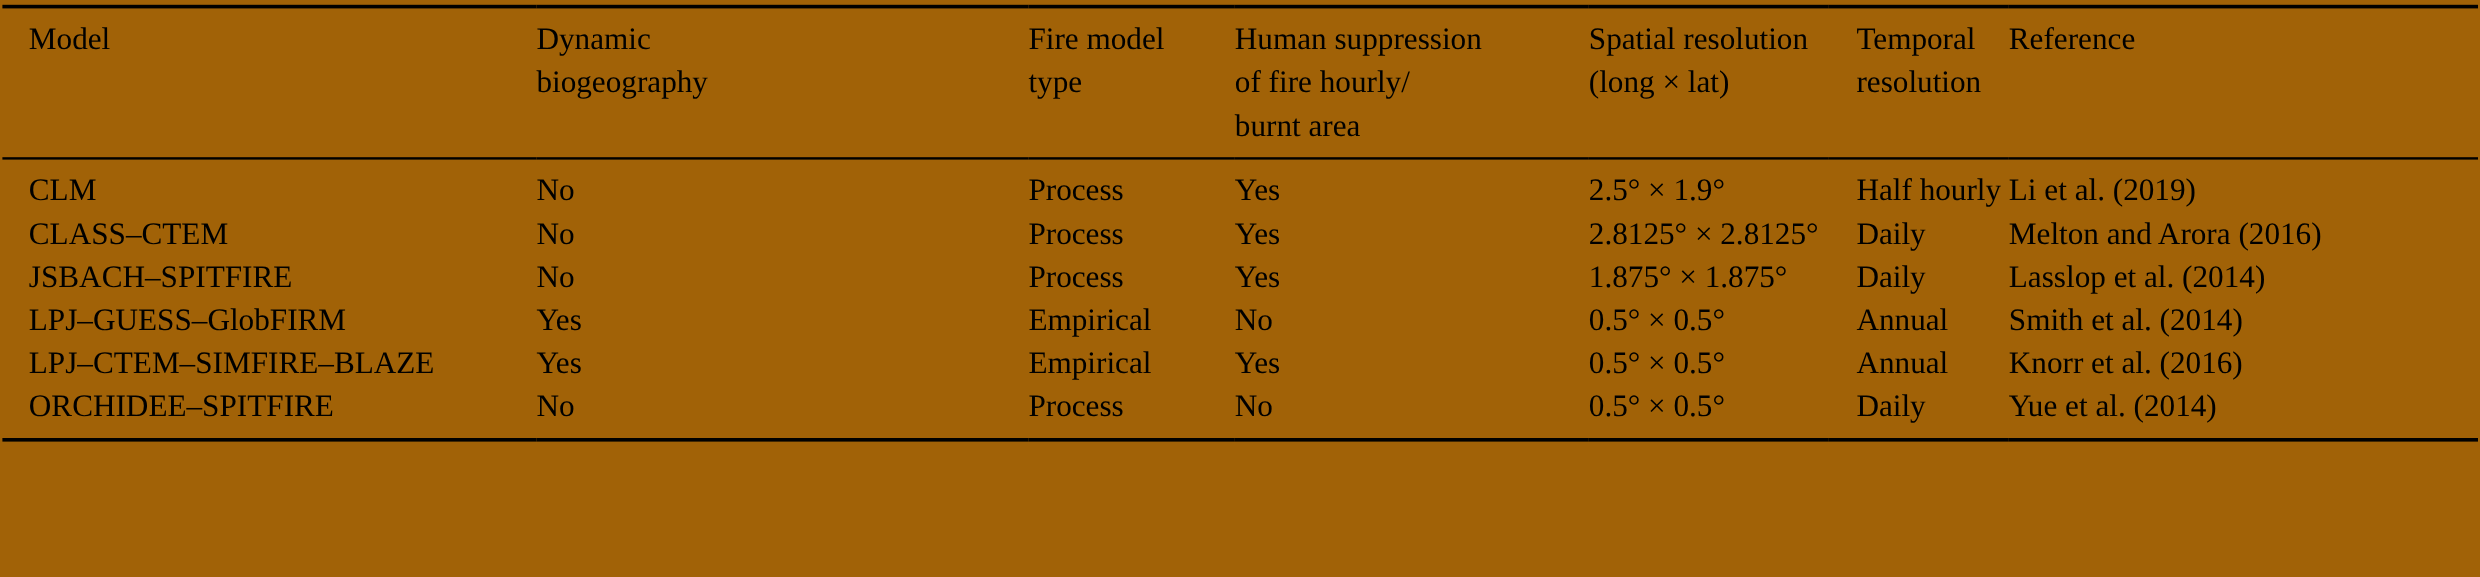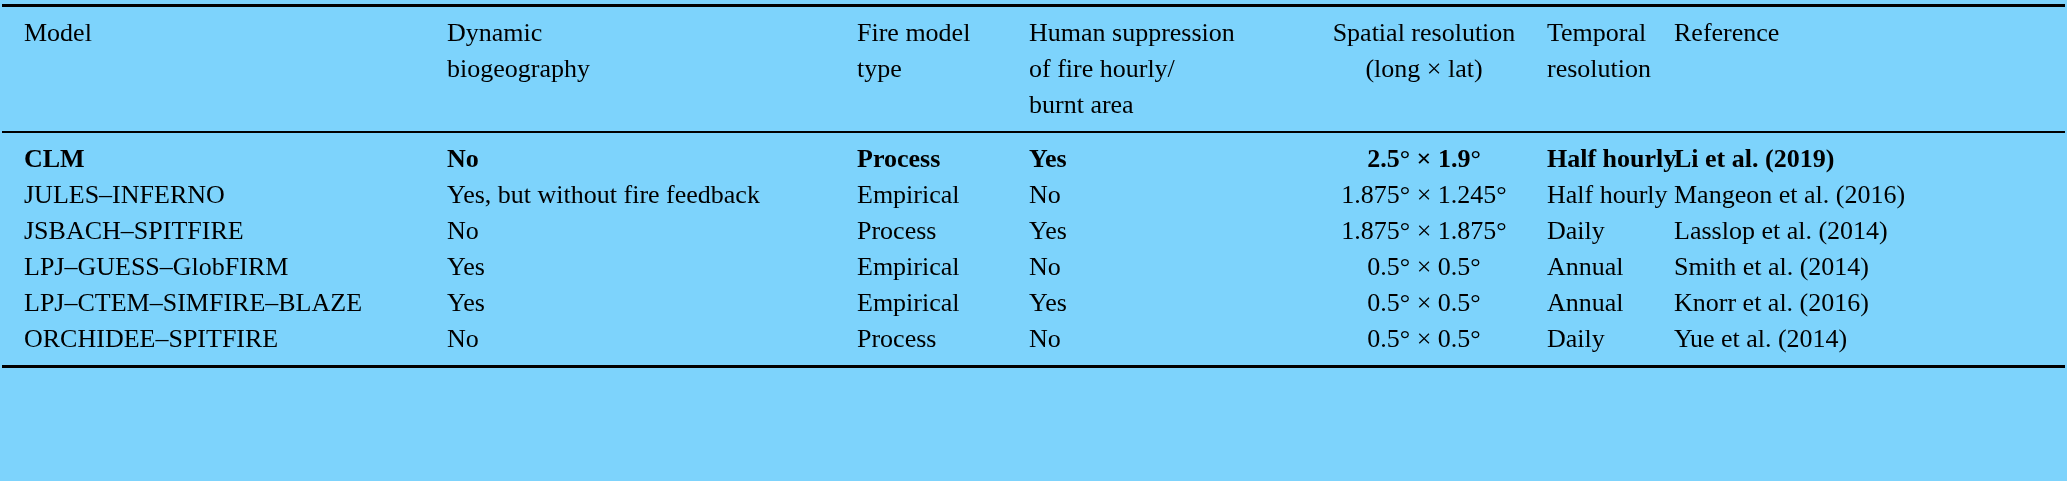--- a/index.html
+++ b/index.html
@@ -1,20 +1,20 @@
 <!DOCTYPE html>
 <html><head>
 <meta charset="utf-8">
 <style>
   html, body { margin: 0; padding: 0; background: #ffffff; }
   .page {
     position: relative;
     width: 2067px;
     height: 481px;
-    background: #7dd3fc;
+    background: #a16207;
     color: #000000;
     font-family: "Liberation Serif", "DejaVu Serif", serif;
     font-size: 26px;
     overflow: hidden;
   }
   table.model-table {
     position: absolute;
     left: 2px;
     top: 4px;
     width: 2063px;
@@ -32,22 +32,22 @@
     white-space: nowrap;
     overflow: visible;
   }
   thead th {
     padding-top: 8px;
     padding-bottom: 8px;
     border-bottom: 2px solid #000000;
   }
   .c1 { padding-left: 22px; }
   .c6 { padding-left: 23px; }
-  .num { text-align: center; }
-  tbody tr:first-child td { padding-top: 8px; font-weight: bold; }
+  .num { text-align: left; }
+  tbody tr:first-child td { padding-top: 8px; }
   tbody tr:last-child td { padding-bottom: 8px; }
 </style>
 </head>
 <body>
 
 <div class="page">
   <table class="model-table">
     <colgroup>
       <col style="width:445px">
       <col style="width:410px">
@@ -92,27 +92,27 @@
       <tr>
         <td class="c1">CLM</td>
         <td>No</td>
         <td>Process</td>
         <td>Yes</td>
         <td class="num">2.5° × 1.9°</td>
         <td class="c6">Half hourly</td>
         <td>Li et al. (2019)</td>
       </tr>
       <tr>
-        <td class="c1">JULES–INFERNO</td>
-        <td>Yes, but without fire feedback</td>
-        <td>Empirical</td>
+        <td class="c1">CLASS–CTEM</td>
         <td>No</td>
-        <td class="num">1.875° × 1.245°</td>
-        <td class="c6">Half hourly</td>
-        <td>Mangeon et al. (2016)</td>
+        <td>Process</td>
+        <td>Yes</td>
+        <td class="num">2.8125° × 2.8125°</td>
+        <td class="c6">Daily</td>
+        <td>Melton and Arora (2016)</td>
       </tr>
       <tr>
         <td class="c1">JSBACH–SPITFIRE</td>
         <td>No</td>
         <td>Process</td>
         <td>Yes</td>
         <td class="num">1.875° × 1.875°</td>
         <td class="c6">Daily</td>
         <td>Lasslop et al. (2014)</td>
       </tr>

